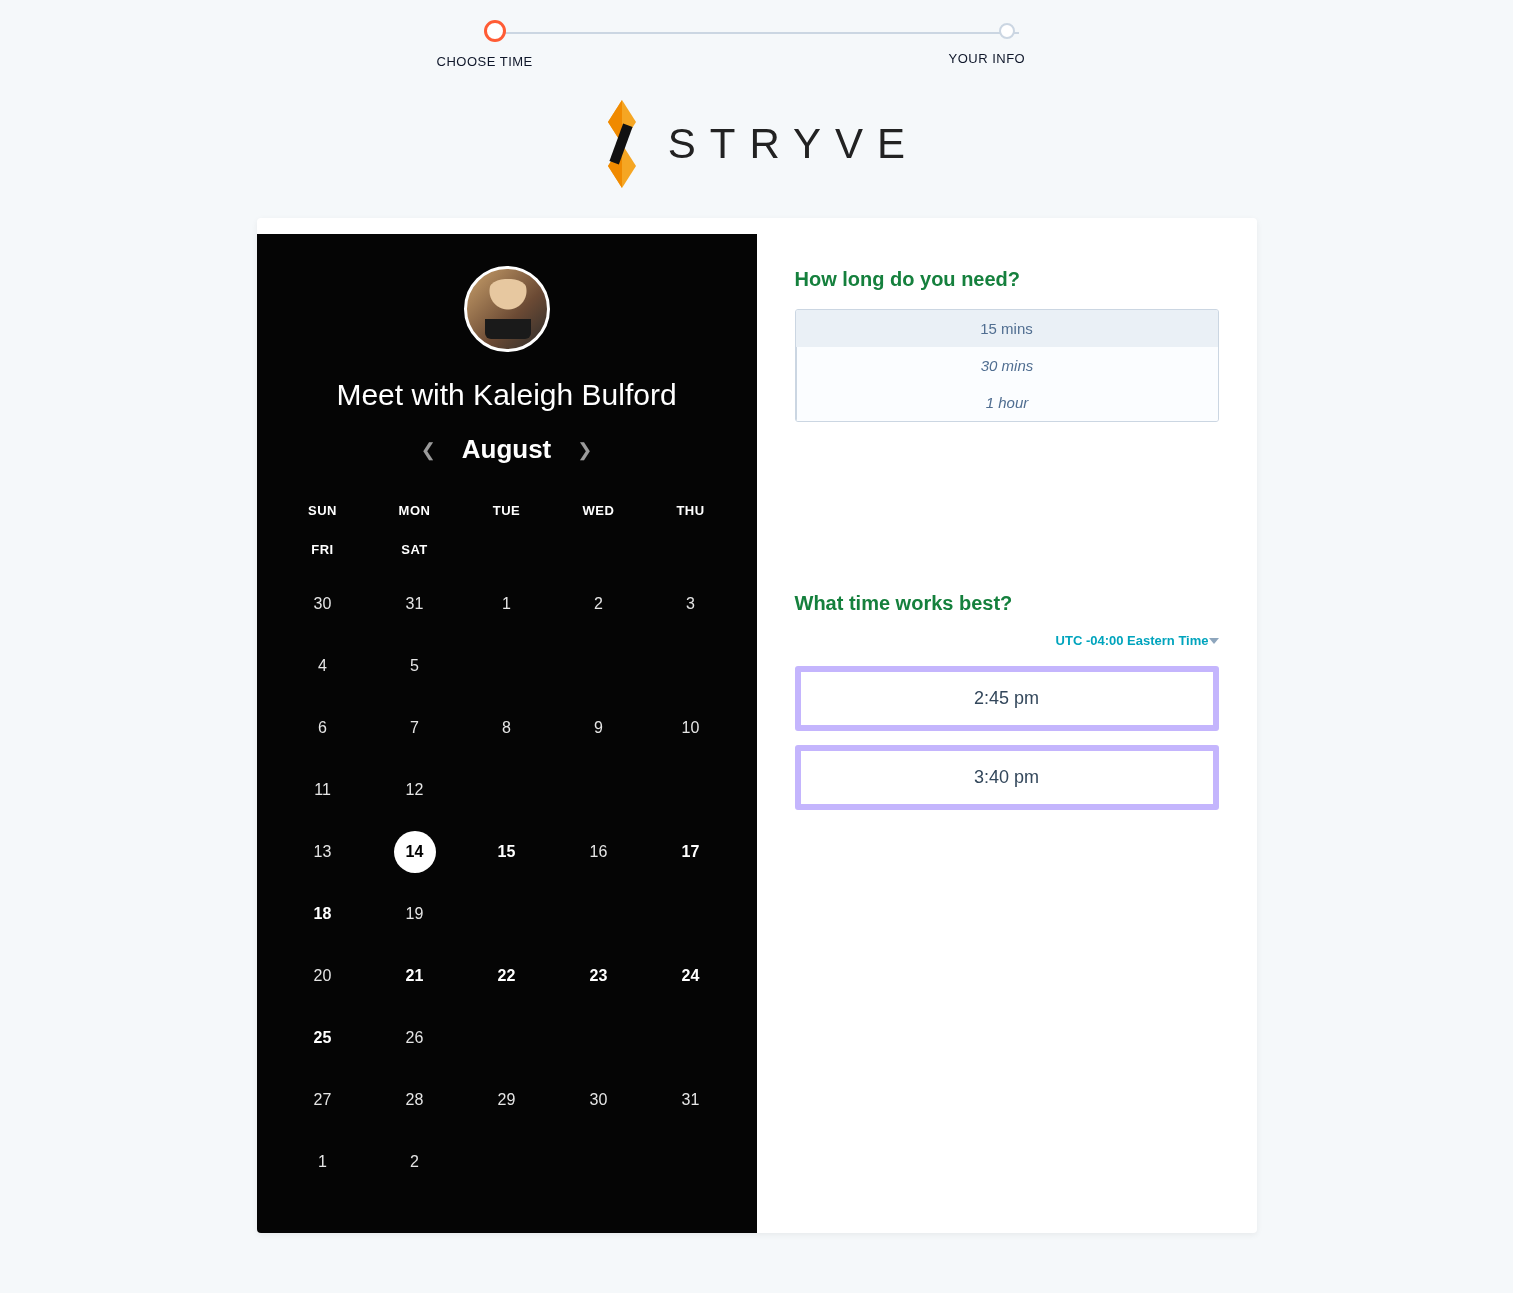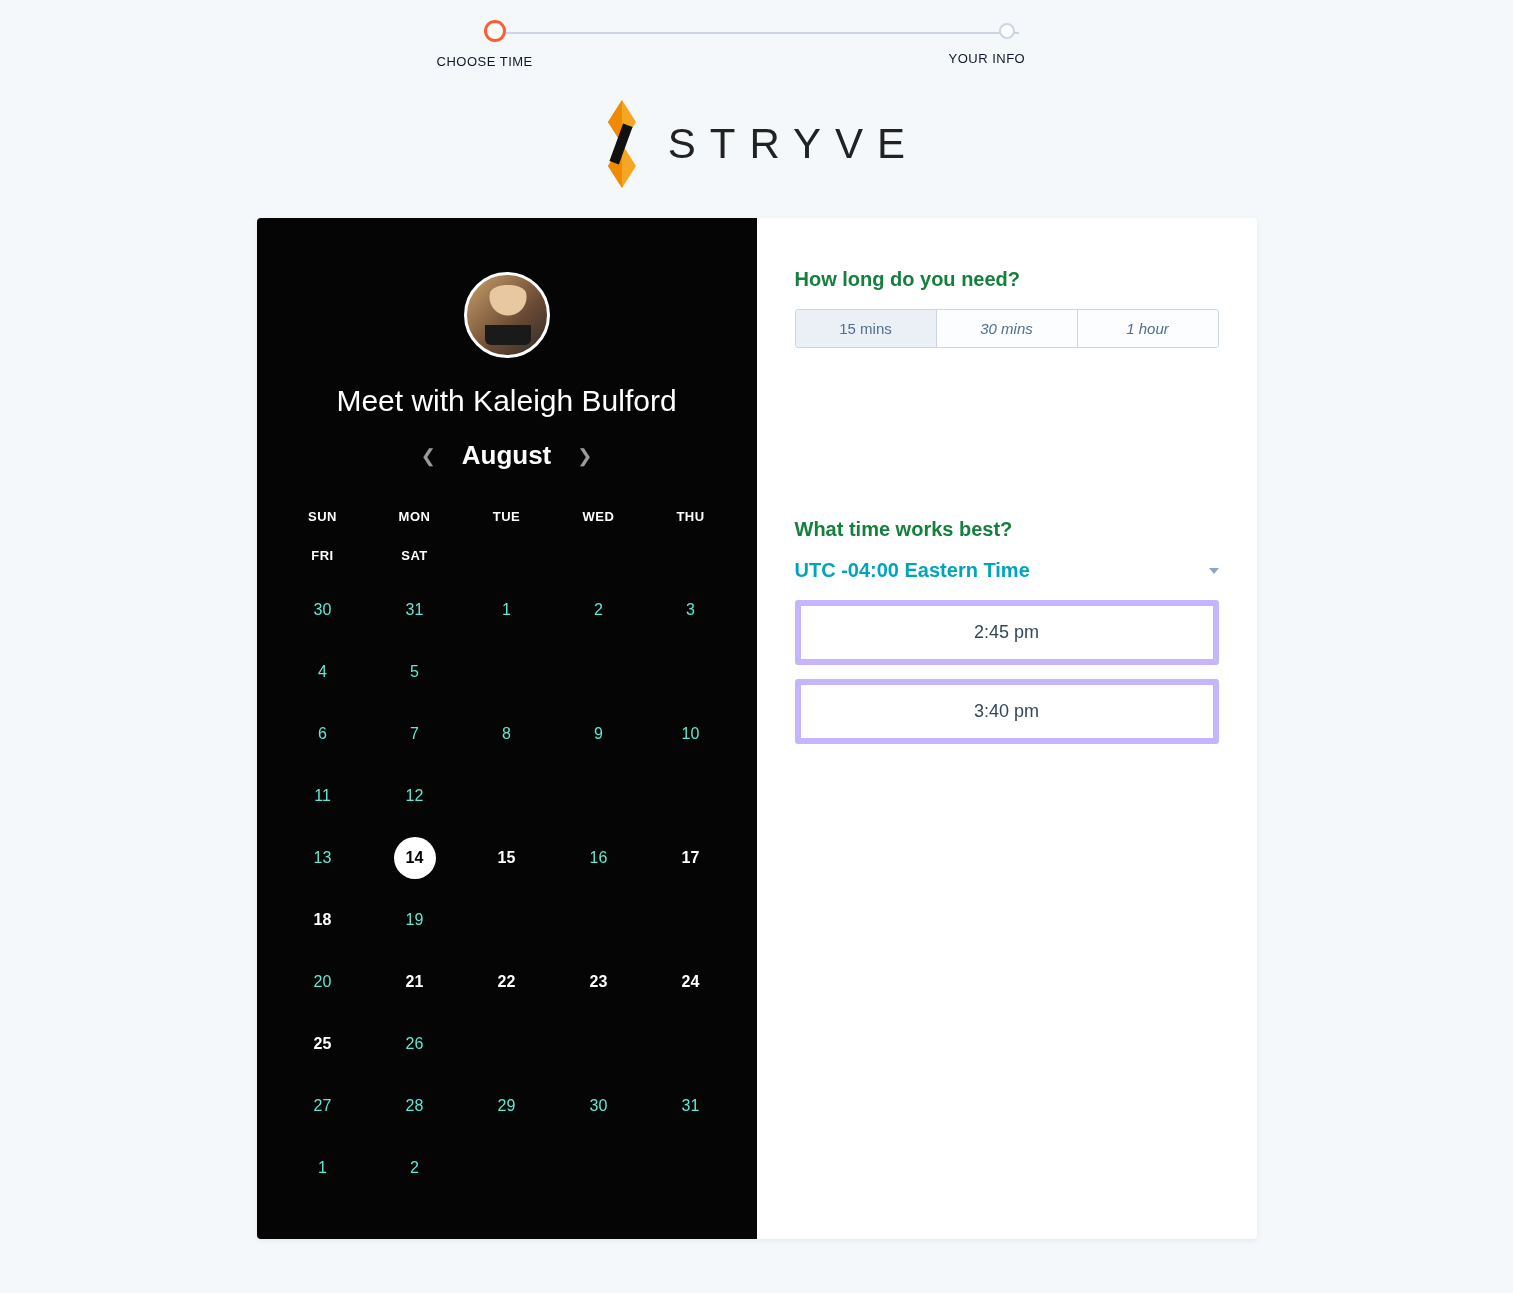--- a/index.html
+++ b/index.html
@@ -72,21 +72,22 @@
     border-radius: 4px;
     box-shadow: 0 2px 6px rgba(0,0,0,0.06);
     display: flex;
     overflow: hidden;
     min-height: 720px;
   }
   .left-panel {
     width: 50%;
     background: #050505;
     color: #fff;
-    padding: 54px 20px 40px 20px;
+    padding: 32px 20px 40px 20px;
+    margin-top: 16px;
   }
   .right-panel {
     width: 50%;
     padding: 50px 38px;
     position: relative;
   }
 
   
   .avatar-wrap { text-align: center; }
   .avatar {
@@ -153,21 +154,21 @@
     letter-spacing: 0.5px;
     padding: 8px 0 16px 0;
   }
   .cal-cell {
     height: 62px;
     display: flex;
     align-items: center;
     justify-content: center;
     font-size: 16px;
   }
-  .cal-cell.disabled { color: #5eead4; }
+  .cal-cell.disabled { color: #e5e5e5; }
   .cal-cell.enabled { color: #fff; font-weight: 600; cursor: pointer; }
   .cal-cell .selected {
     width: 42px; height: 42px;
     background: #fff;
     color: #000;
     border-radius: 50%;
     display: flex;
     align-items: center;
     justify-content: center;
     font-weight: 600;
@@ -179,41 +180,42 @@
     font-weight: 700;
     color: #15803d;
     margin-bottom: 18px;
   }
   .duration-group {
     display: flex;
     border: 1px solid #cbd6e2;
     border-radius: 3px;
     overflow: hidden;
     background: #f5f8fa;
+    flex-direction: column;
   }
   .duration-opt {
     flex: 1;
     text-align: center;
     padding: 10px 0;
     font-size: 15px;
     color: #506e91;
     cursor: pointer;
     background: #fbfdff;
   }
   .duration-opt + .duration-opt { border-left: 1px solid #cbd6e2; font-style: italic; }
   .duration-opt.selected { background: #eaf0f6; }
 
   .time-section { margin-top: 170px; }
   .tz-row {
     display: flex;
     align-items: center;
-    justify-content: space-between;
+    justify-content: flex-end;
     color: #00a4bd;
     font-weight: 700;
-    font-size: 20px;
+    font-size: 13px;
     margin: 10px 0 18px 0;
     cursor: pointer;
   }
   .tz-row .caret {
     width: 0; height: 0;
     border-left: 5px solid transparent;
     border-right: 5px solid transparent;
     border-top: 6px solid #8ea6bd;
   }
   .time-opt {

